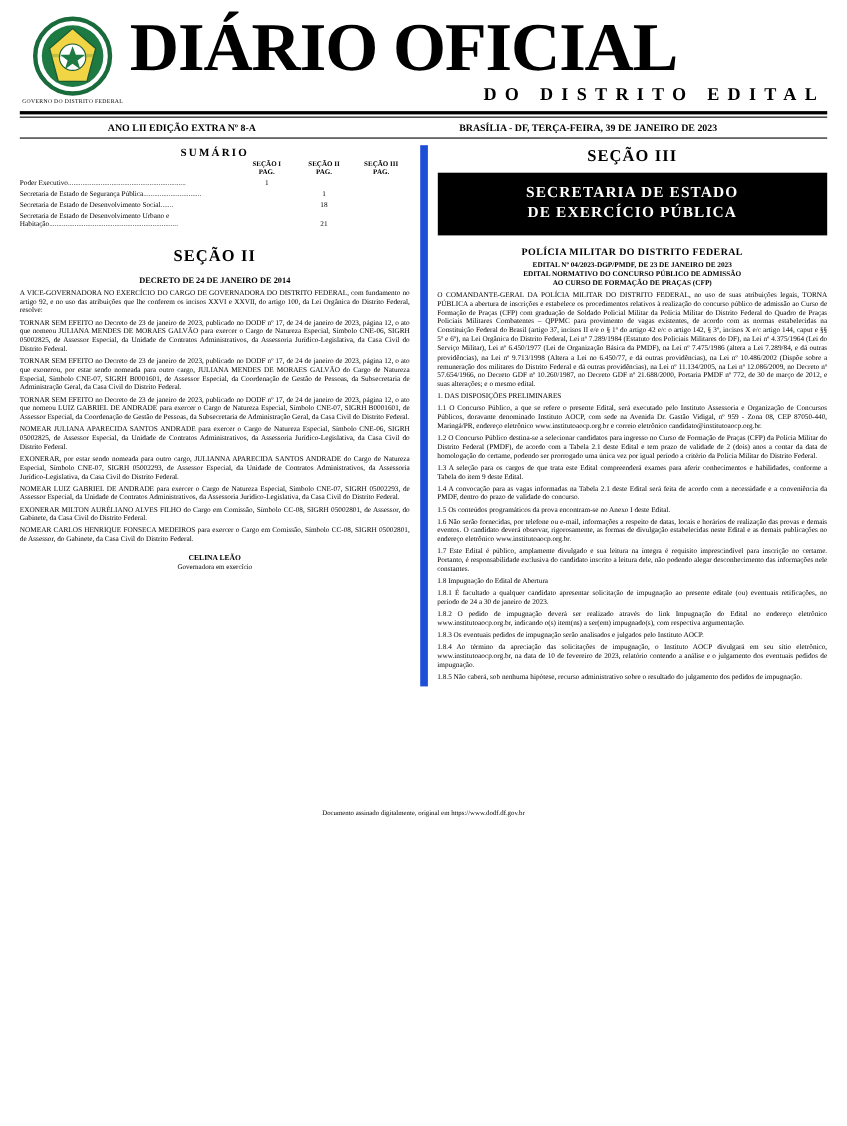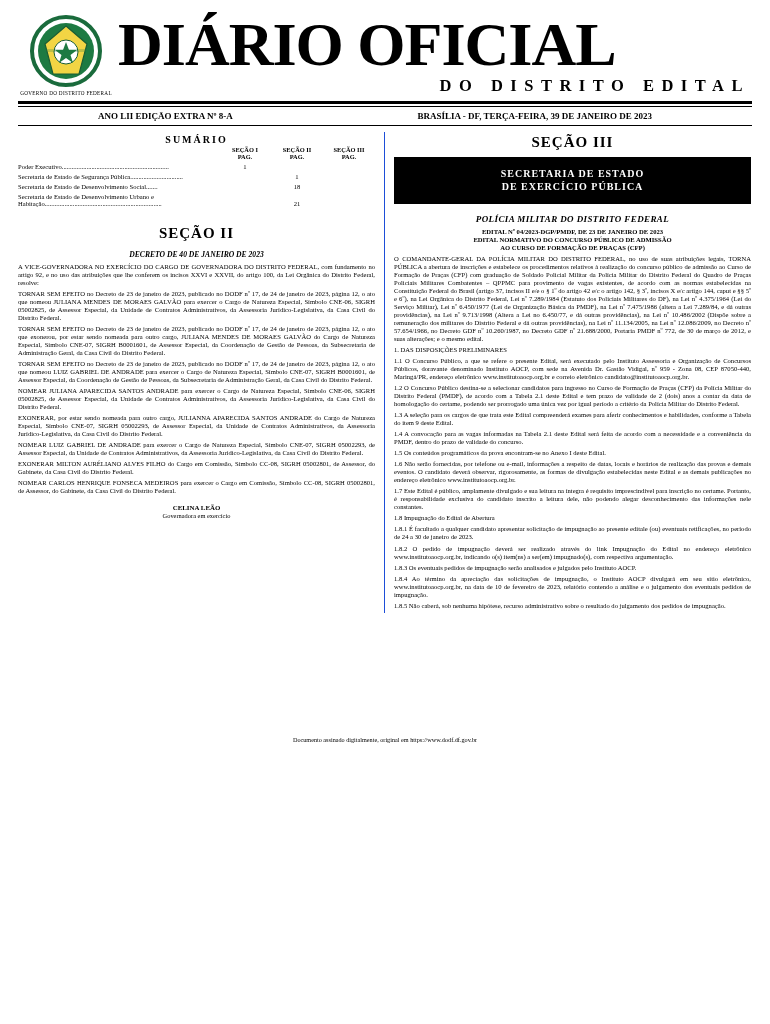--- a/index.html
+++ b/index.html
@@ -44,44 +44,44 @@
     padding:4px 18px 4px 18px;
     font-family:"Liberation Serif", serif;
   }
   .issue-bar .left { padding-left:80px; }
   .issue-bar .right { padding-right:100px; }
   .rule-under-issue { height:1px; background:#000; margin:0 18px 0 18px; }
 
   
   .columns { display:flex; padding:6px 18px 0 18px; gap:0; }
   .col { width:357px; }
-  .col-left { padding-right:9px; border-right:1px solid #1d4ed8; }
+  .col-left { padding-right:9px; border-right:7px solid #1d4ed8; }
   .col-right { padding-left:9px; }
 
   
   .sumario-head { text-align:center; font-weight:bold; font-size:10px; letter-spacing:2px; margin-top:2px; }
   .sumario-cols { display:flex; font-size:6.4px; font-weight:bold; justify-content:flex-end; gap:0; margin-top:1px; }
   .sumario-cols span { width:52px; text-align:center; }
   .sumario-pag { display:flex; font-size:6.4px; font-weight:bold; justify-content:flex-end; }
   .sumario-pag span { width:52px; text-align:center; }
   .sum-row { display:flex; font-size:6.6px; margin-top:3px; align-items:flex-end; }
   .sum-label { flex:1; }
   .sum-p { width:52px; text-align:center; }
 
   
   .secao-title { text-align:center; font-weight:bold; font-size:15px; letter-spacing:1px; margin:18px 0 6px 0; }
   .secao-title.right { margin-top:2px; }
   .black-bar {
     background:#000; color:#fff; text-align:center;
     font-weight:bold; font-size:12px; letter-spacing:1px;
     padding:9px 4px; margin:4px 0 8px 0;
   }
-  .black-bar.two-line { font-size:10px; line-height:1.35; padding:10px 4px; }
-
-  .center-bold { text-align:center; font-weight:bold; font-size:7.6px; margin:8px 0 4px 0;font-style:italic; }
+  .black-bar.two-line { font-size:14px; line-height:1.35; padding:10px 4px; }
+
+  .center-bold { text-align:center; font-weight:bold; font-size:7.6px; margin:8px 0 4px 0; }
   .center-bold.lg { font-size:9px; letter-spacing:.4px; margin-top:10px; }
   .center-small { text-align:center; font-size:6.6px; margin:1px 0; }
   .center-small.b { font-weight:bold; }
 
   p.body { font-size:6.6px; text-align:justify; margin:0 0 3px 0; line-height:1.22; text-indent:0; }
   .sig { text-align:center; font-size:6.9px; font-weight:bold; margin-top:9px; }
   .sig-sub { text-align:center; font-size:6.4px; margin-top:1px; }
 
   .footer {
     position:absolute; bottom:9px; left:0; width:770px;
@@ -156,21 +156,21 @@
       </div>
       <div class="sum-row">
         <span class="sum-label">Secretaria de Estado de Desenvolvimento Urbano e Habitação.......................................................................</span>
         <span class="sum-p"></span>
         <span class="sum-p">21</span>
         <span class="sum-p"></span>
       </div>
 
       <div class="secao-title">SEÇÃO II</div>
 
-      <div class="center-bold">DECRETO DE 40 DE JANEIRO DE 2023</div>
+      <div class="center-bold">DECRETO DE 24 DE JANEIRO DE 2014</div>
 
       <p class="body">A VICE-GOVERNADORA NO EXERCÍCIO DO CARGO DE GOVERNADORA DO DISTRITO FEDERAL, com fundamento no artigo 92, e no uso das atribuições que lhe conferem os incisos XXVI e XXVII, do artigo 100, da Lei Orgânica do Distrito Federal, resolve:</p>
       <p class="body">TORNAR SEM EFEITO no Decreto de 23 de janeiro de 2023, publicado no DODF nº 17, de 24 de janeiro de 2023, página 12, o ato que nomeou JULIANA MENDES DE MORAES GALVÃO para exercer o Cargo de Natureza Especial, Símbolo CNE-06, SIGRH 05002825, de Assessor Especial, da Unidade de Contratos Administrativos, da Assessoria Jurídico-Legislativa, da Casa Civil do Distrito Federal.</p>
       <p class="body">TORNAR SEM EFEITO no Decreto de 23 de janeiro de 2023, publicado no DODF nº 17, de 24 de janeiro de 2023, página 12, o ato que exonerou, por estar sendo nomeada para outro cargo, JULIANA MENDES DE MORAES GALVÃO do Cargo de Natureza Especial, Símbolo CNE-07, SIGRH B0001601, de Assessor Especial, da Coordenação de Gestão de Pessoas, da Subsecretaria de Administração Geral, da Casa Civil do Distrito Federal.</p>
       <p class="body">TORNAR SEM EFEITO no Decreto de 23 de janeiro de 2023, publicado no DODF nº 17, de 24 de janeiro de 2023, página 12, o ato que nomeou LUIZ GABRIEL DE ANDRADE para exercer o Cargo de Natureza Especial, Símbolo CNE-07, SIGRH B0001601, de Assessor Especial, da Coordenação de Gestão de Pessoas, da Subsecretaria de Administração Geral, da Casa Civil do Distrito Federal.</p>
       <p class="body">NOMEAR JULIANA APARECIDA SANTOS ANDRADE para exercer o Cargo de Natureza Especial, Símbolo CNE-06, SIGRH 05002825, de Assessor Especial, da Unidade de Contratos Administrativos, da Assessoria Jurídico-Legislativa, da Casa Civil do Distrito Federal.</p>
       <p class="body">EXONERAR, por estar sendo nomeada para outro cargo, JULIANNA APARECIDA SANTOS ANDRADE do Cargo de Natureza Especial, Símbolo CNE-07, SIGRH 05002293, de Assessor Especial, da Unidade de Contratos Administrativos, da Assessoria Jurídico-Legislativa, da Casa Civil do Distrito Federal.</p>
       <p class="body">NOMEAR LUIZ GABRIEL DE ANDRADE para exercer o Cargo de Natureza Especial, Símbolo CNE-07, SIGRH 05002293, de Assessor Especial, da Unidade de Contratos Administrativos, da Assessoria Jurídico-Legislativa, da Casa Civil do Distrito Federal.</p>
       <p class="body">EXONERAR MILTON AURÉLIANO ALVES FILHO do Cargo em Comissão, Símbolo CC-08, SIGRH 05002801, de Assessor, do Gabinete, da Casa Civil do Distrito Federal.</p>
       <p class="body">NOMEAR CARLOS HENRIQUE FONSECA MEDEIROS para exercer o Cargo em Comissão, Símbolo CC-08, SIGRH 05002801, de Assessor, do Gabinete, da Casa Civil do Distrito Federal.</p>

